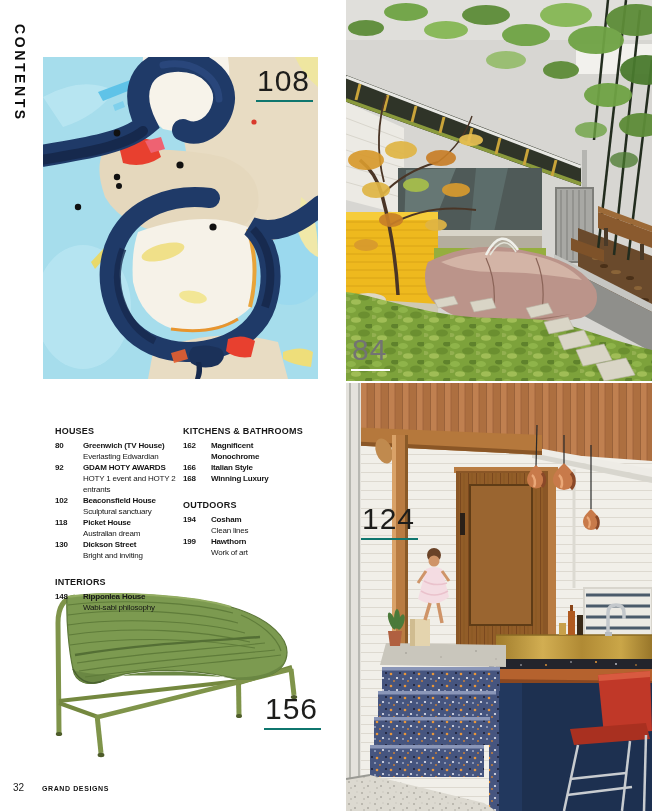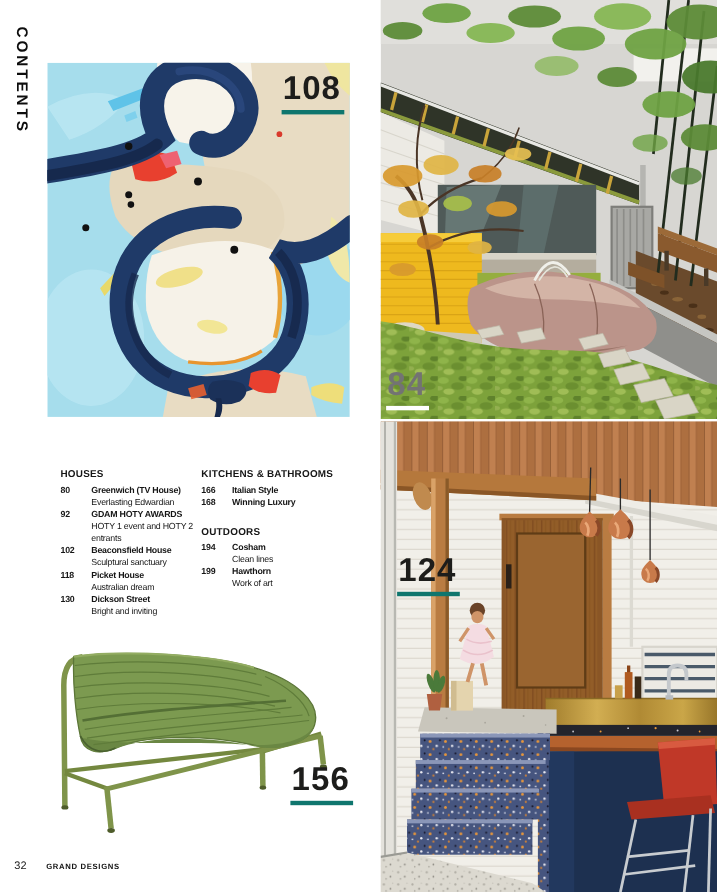--- a/index.html
+++ b/index.html
@@ -4,22 +4,22 @@
 <style>
   html,body{margin:0;padding:0;background:#ffffff;}
   #page{position:relative;width:652px;height:811px;background:#ffffff;overflow:hidden;
         font-family:"Liberation Sans",sans-serif;color:#141414;}
 
   
   #contents-title{position:absolute;left:12px;top:24px;writing-mode:vertical-rl;
     font-size:14px;font-weight:800;letter-spacing:2.6px;color:#0d0d0d;}
 
   
-  .pagenum{position:absolute;font-size:30px;font-weight:700;line-height:1;
-    letter-spacing:1px;color:#1d1d1b;border-bottom:4px solid #0f766e;
+  .pagenum{position:absolute;font-size:30px;font-weight:400;line-height:1;
+    letter-spacing:1px;color:#1d1d1b;border-bottom:2px solid #0f766e;
     padding:0 3px 4px 1px;}
   #num-108{left:256px;top:66px;}
   #num-84{left:351px;top:335px;color:#737373;border-color:#ffffff;}
   #num-124{left:349px;top:504px;margin-left:12px;}
   #num-156{left:264px;top:694px;}
 
   
   .art{position:absolute;display:block;}
   #painting{left:43px;top:57px;}
   #garden{left:346px;top:0px;}
@@ -500,26 +500,42 @@
           </div>
       </div>
       <div class="toc-entry">
         <div class="entry-num">130</div>
         <div>
             <div class="entry-title">Dickson Street</div>
              <div class="entry-sub">Bright and inviting</div>
           </div>
       </div>
     </div>
+    <div class="toc-section">
+      <div class="toc-heading">INTERIORS</div>
+      <div class="toc-entry">
+        <div class="entry-num">148</div>
+        <div>
+            <div class="entry-title">Ripponlea House</div>
+             <div class="entry-sub">Wabi-sabi philosophy</div>
+          </div>
+      </div>
+    </div>
   </div>
 
   <div class="toc-col" id="toc-col-2">
     <div class="toc-section">
       <div class="toc-heading">KITCHENS &amp; BATHROOMS</div>
       <div class="toc-entry">
+        <div class="entry-num">162</div>
+        <div>
+            <div class="entry-title">Magnificent Monochrome</div>
+          </div>
+      </div>
+      <div class="toc-entry">
         <div class="entry-num">166</div>
         <div>
             <div class="entry-title">Italian Style</div>
           </div>
       </div>
       <div class="toc-entry">
         <div class="entry-num">168</div>
         <div>
             <div class="entry-title">Winning Luxury</div>
           </div>

